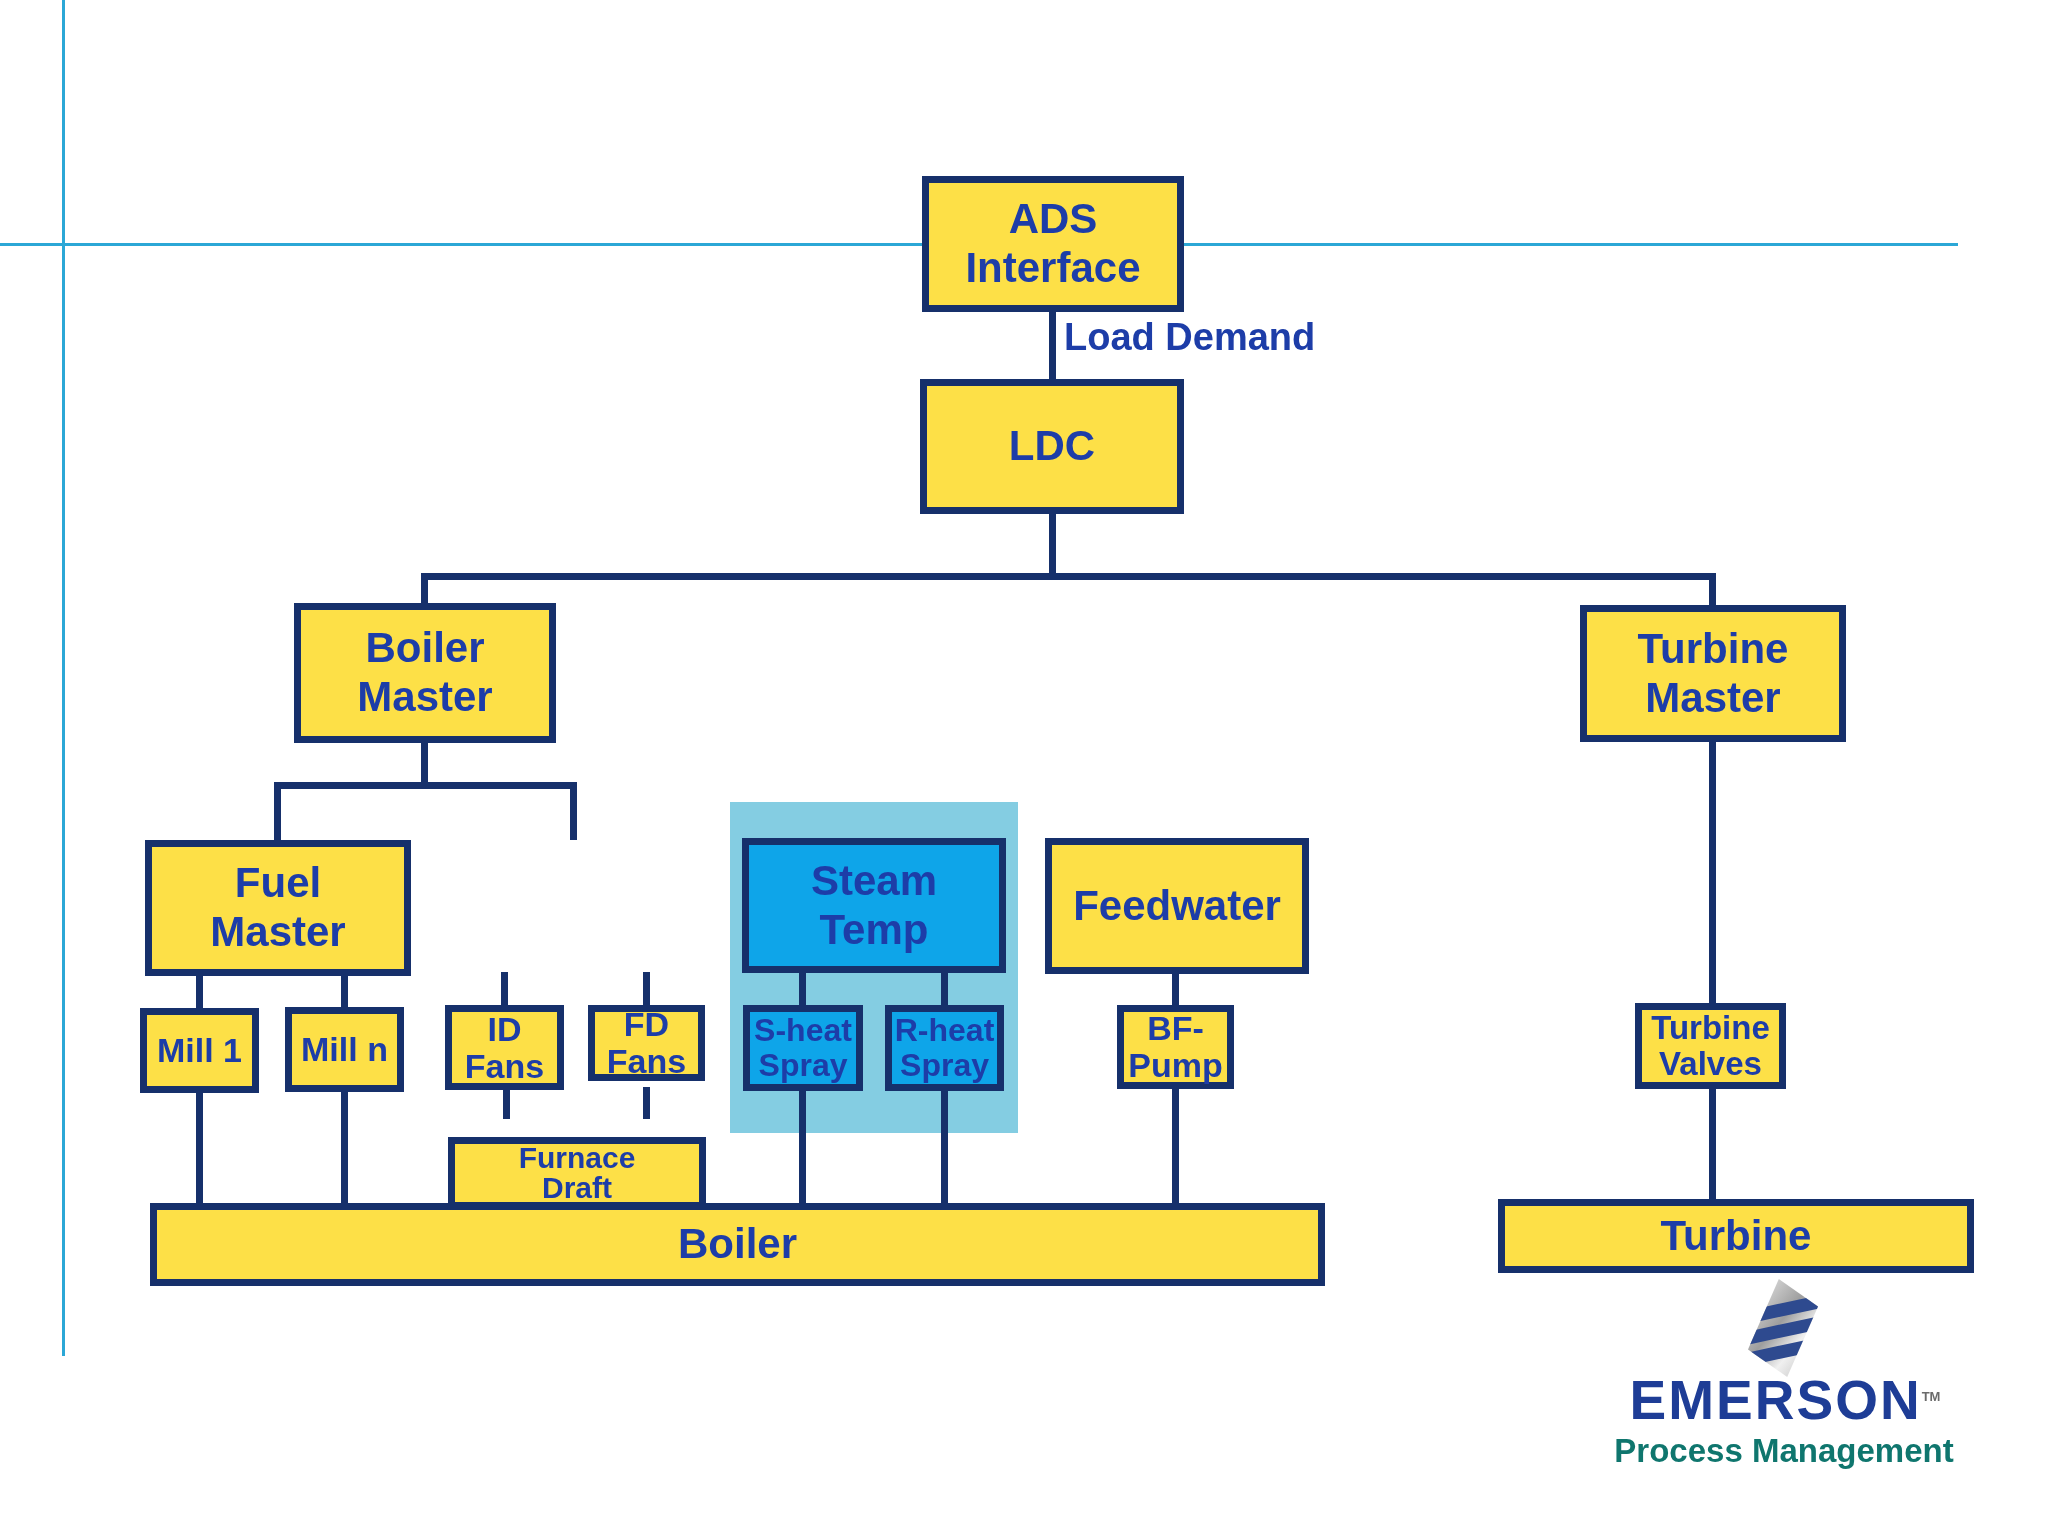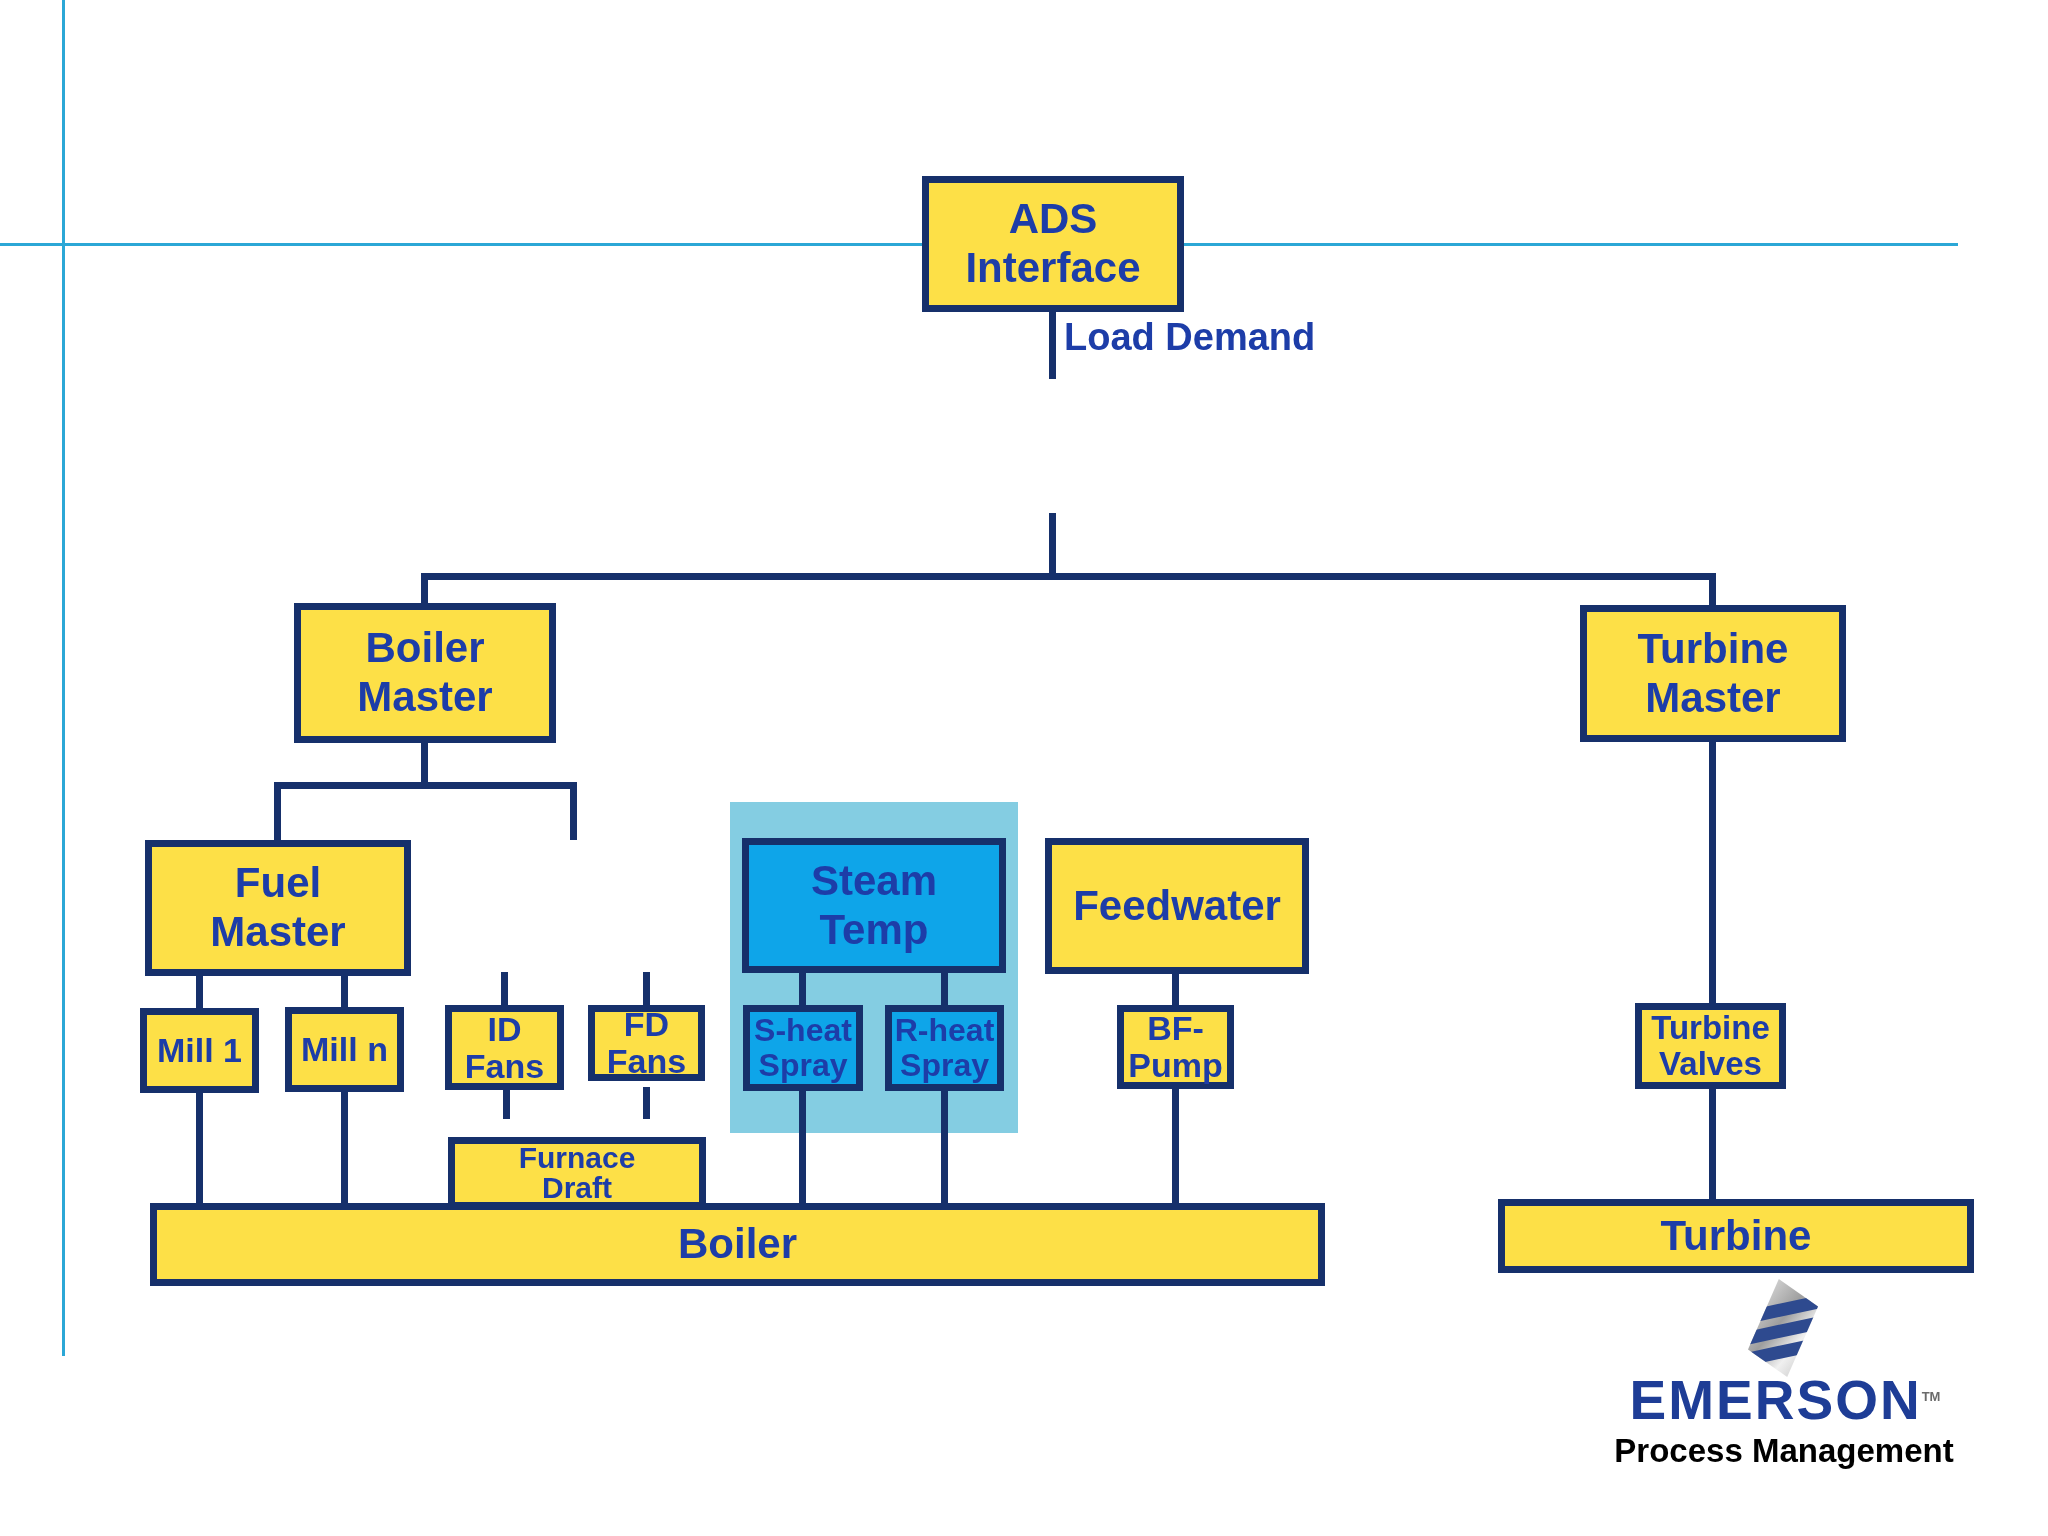--- a/index.html
+++ b/index.html
@@ -47,21 +47,21 @@
     transform:rotate(-12deg);
   }
   .brand{
     position:absolute;left:1615px;top:1368px;width:340px;
     color:#1e3d96;font-weight:bold;font-size:55px;letter-spacing:2px;
     text-align:center;white-space:nowrap;
   }
   .brand .tm{font-size:13px;letter-spacing:0;color:#6b6b6b;vertical-align:18px;}
   .tagline{
     position:absolute;left:1600px;top:1432px;width:368px;
-    color:#000000;font-weight:bold;font-size:33px;text-align:center;white-space:nowrap;
+    color:#0f766e;font-weight:bold;font-size:33px;text-align:center;white-space:nowrap;
   }
 </style>
 </head>
 <body>
 
 <div id="canvas">
 
   <div class="guide" style="left:62px;top:0;width:3px;height:1356px;"></div>
   <div class="guide" style="left:0;top:243px;width:922px;height:3px;"></div>
   <div class="guide" style="left:1184px;top:243px;width:774px;height:3px;"></div>
@@ -95,20 +95,23 @@
   <div class="conn" style="left:1709px;top:740px;width:7px;height:265px;"></div>
   <div class="conn" style="left:1709px;top:1086px;width:7px;height:115px;"></div>
 
   <div class="edge-label" style="left:1064px;top:316px;">Load Demand</div>
 
   <div class="node" style="left:922px;top:176px;width:262px;height:136px;">
     <span class="ln">ADS</span>
     <span class="ln">Interface</span>
   </div>
 
+  <div class="node" style="left:920px;top:379px;width:264px;height:135px;">
+    <span class="ln">LDC</span>
+  </div>
 
   <div class="node" style="left:294px;top:603px;width:262px;height:140px;">
     <span class="ln">Boiler</span>
     <span class="ln">Master</span>
   </div>
 
   <div class="node" style="left:1580px;top:605px;width:266px;height:137px;">
     <span class="ln">Turbine</span>
     <span class="ln">Master</span>
   </div>

